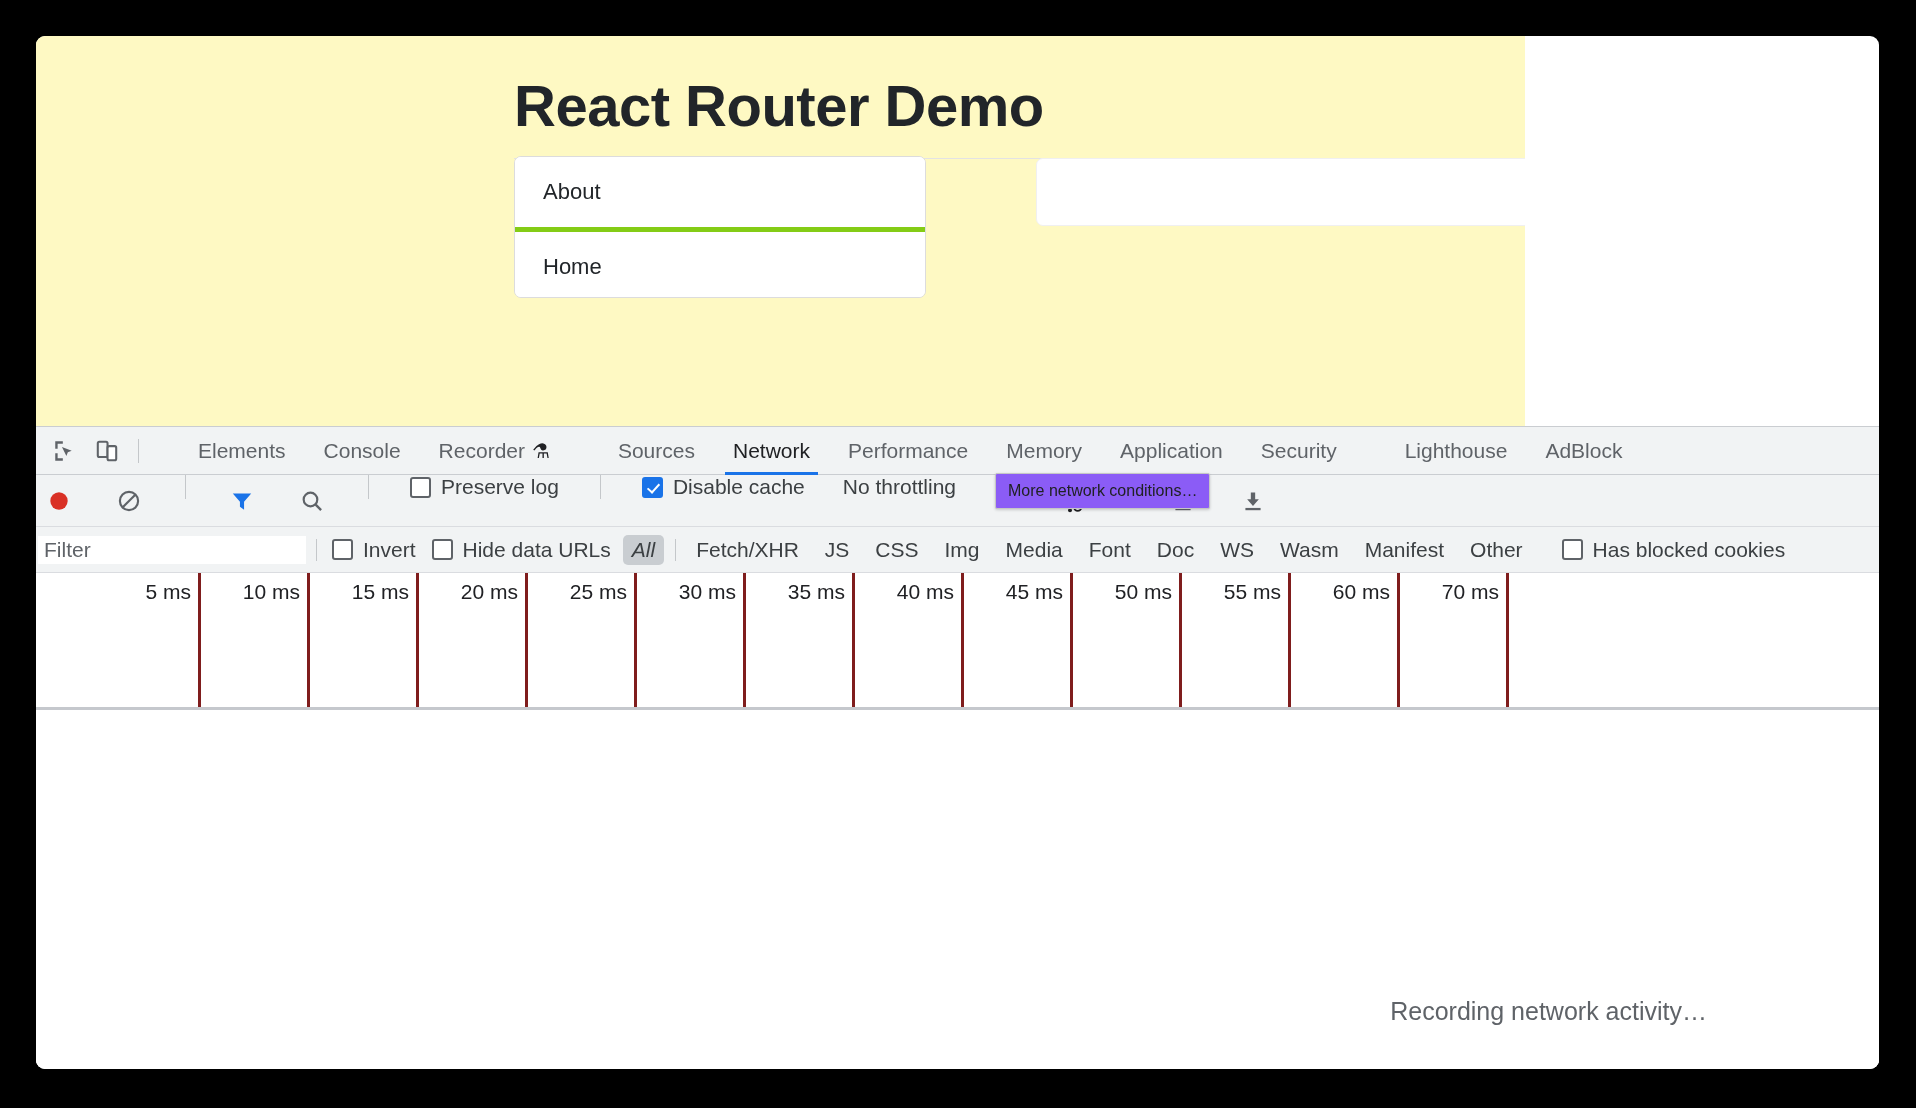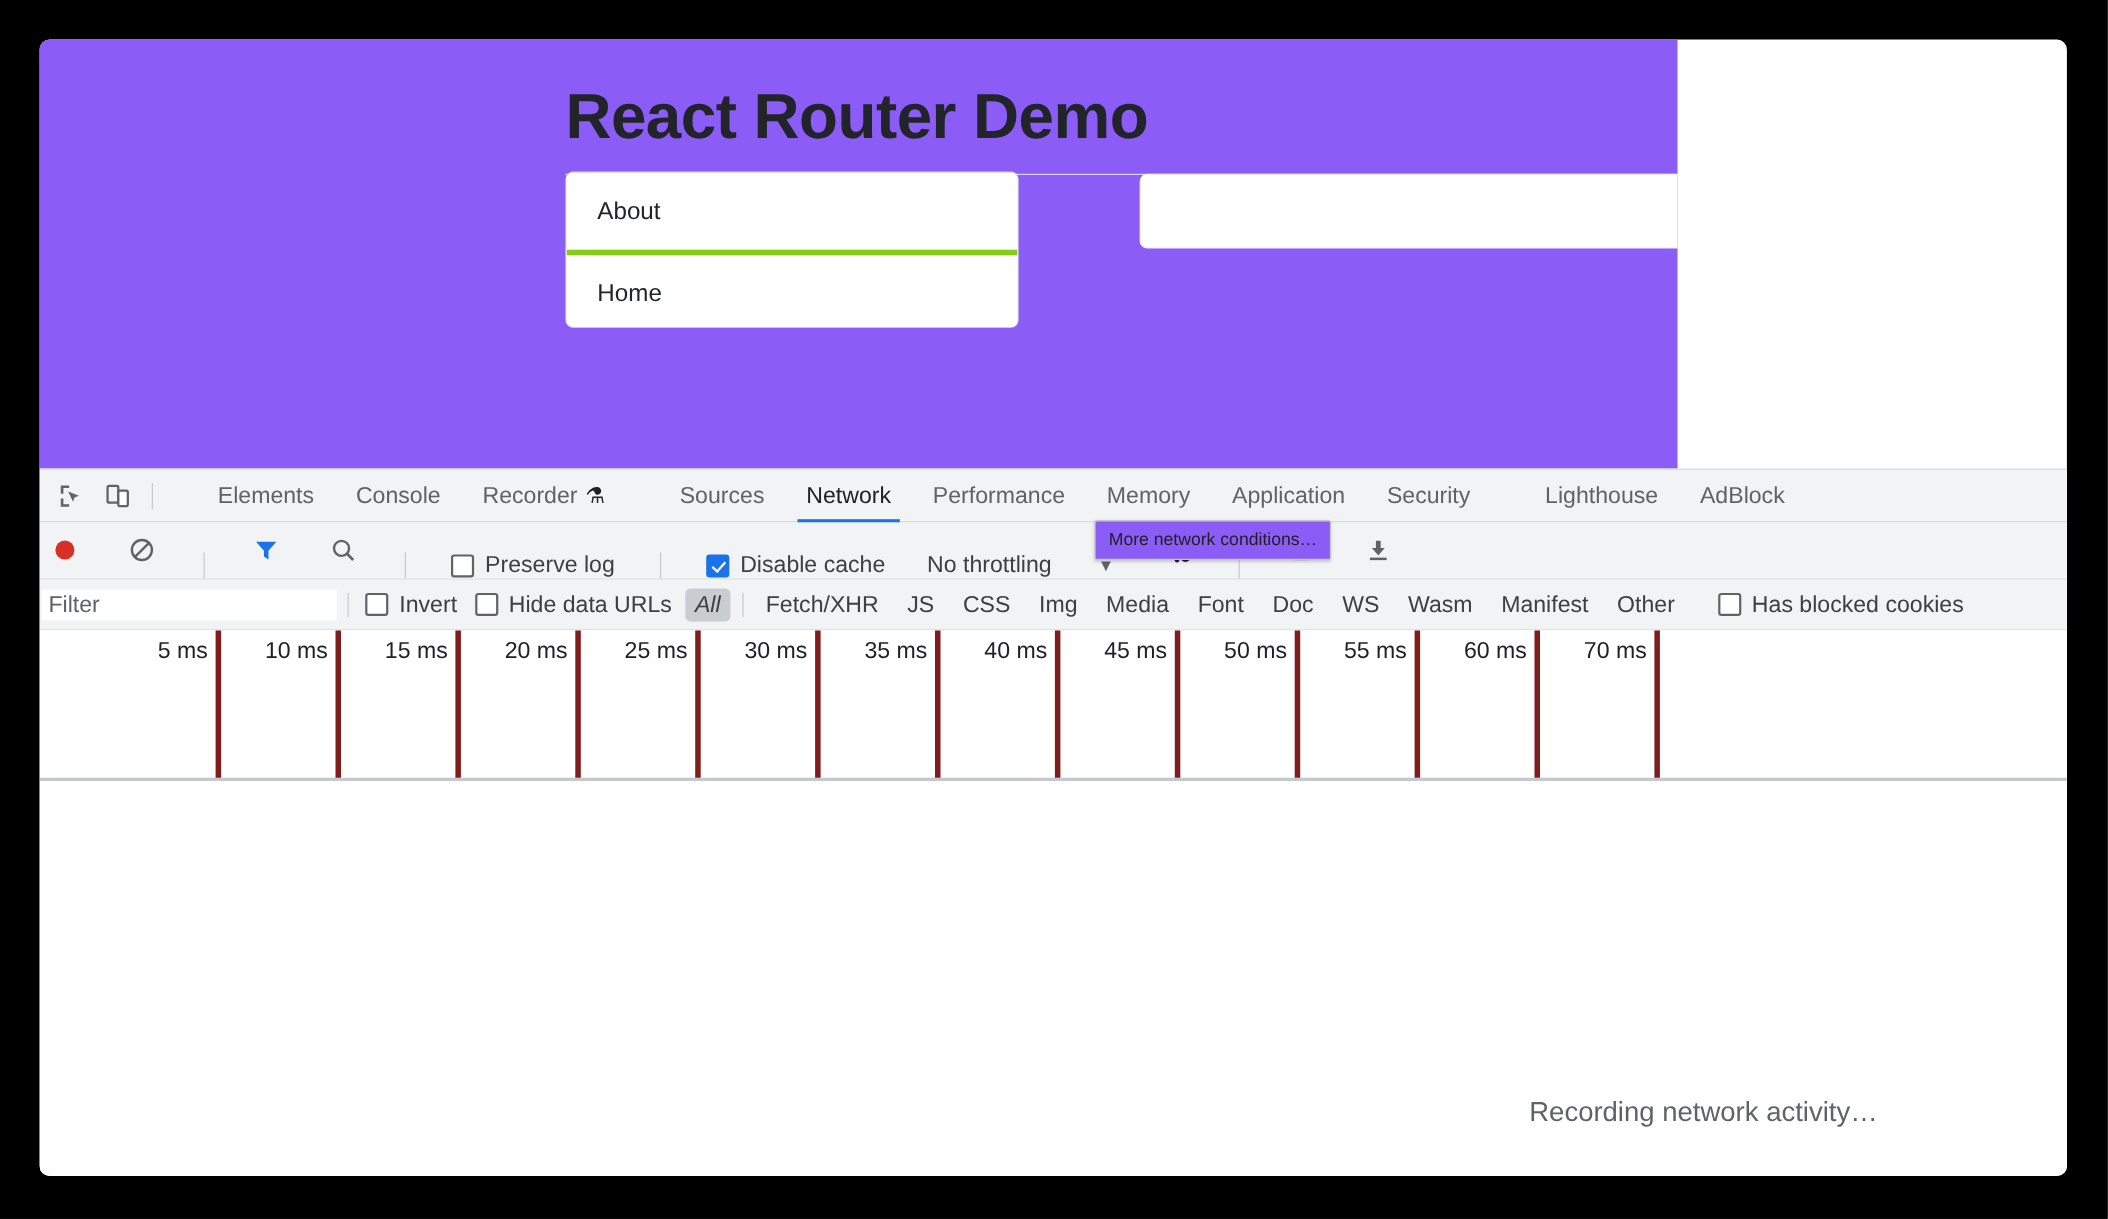--- a/index.html
+++ b/index.html
@@ -16,21 +16,21 @@
     background: #fff;
     border-radius: 9px;
     overflow: hidden;
   }
 
   
   #viewport {
     position: absolute;
     left: 0; top: 0;
     width: 1489px; height: 390px;
-    background: #8b5cf6;
+    background: #fef9c3;
     overflow: hidden;
   }
   #page-title {
     position: absolute;
     left: 478px; top: 36px;
     font-size: 58px;
     font-weight: 700;
     color: #212529;
     letter-spacing: -0.5px;
     white-space: nowrap;
@@ -119,21 +119,21 @@
   }
   .tabgap { width: 30px; flex: 0 0 auto; }
 
   
   #net-toolbar {
     position: relative;
     height: 52px;
     background: #f1f3f4;
     border-bottom: 1px solid #dadce0;
     display: flex;
-    align-items: flex-end;
+    align-items: flex-start;
     white-space: nowrap;
     gap: 24px;
   }
   .tool-btn {
     width: 46px; height: 52px;
     display: flex; align-items: center; justify-content: center;
     flex: 0 0 auto;
   }
   .tool-sep {
     width: 1px; height: 24px;
@@ -244,21 +244,21 @@
     height: 137px;
     background: #fff;
     border-bottom: 3px solid #c5c8cd;
     display: flex;
     white-space: nowrap;
     overflow: hidden;
   }
   .rcell {
     width: 109px;
     height: 137px;
-    border-right: 5px solid #7f1d1d;
+    border-right: 3px solid #7f1d1d;
     flex: 0 0 auto;
     position: relative;
   }
   .rcell:first-child { border-left: 1px solid #e0e0e0; }
   .rlabel {
     position: absolute;
     right: 7px; top: 7px;
     font-size: 21px;
     color: #202124;
   }

